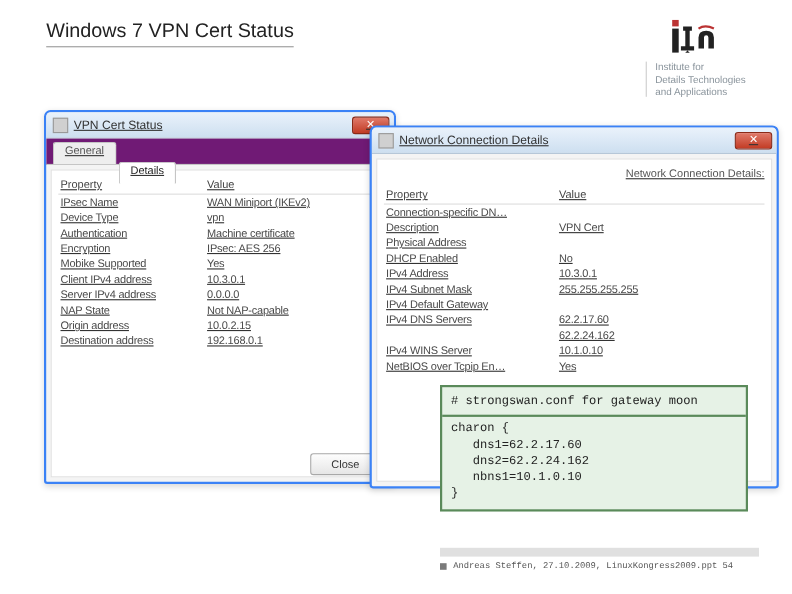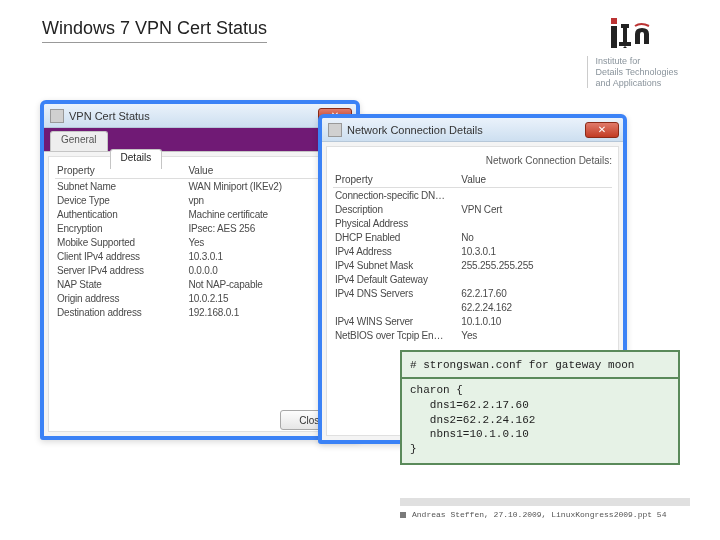--- a/index.html
+++ b/index.html
@@ -7,23 +7,23 @@
 
   .slide-header { display: flex; justify-content: space-between; align-items: flex-start; padding: 18px 42px 6px 42px; }
   .slide-title { font-family: Verdana, sans-serif; font-size: 18px; font-weight: 400; color: #222; border-bottom: 1px solid #999; padding-bottom: 3px; text-align: right; }
   .logo-block { display: flex; align-items: center; gap: 8px; flex-direction: column; }
   .logo-mark { width: 42px; height: 30px; position: relative; }
   .logo-mark svg { width: 100%; height: 100%; }
   .logo-text { font-family: Verdana, sans-serif; font-size: 9px; color: #8a949c; line-height: 1.2; border-left: 1px solid #ccc; padding-left: 8px; }
 
   .stage { position: relative; margin: 6px 0 0 40px; width: 640px; height: 380px; }
 
-  .win { position: absolute; background: #f4f4f4; border: 4px solid #3b82f6; border-radius: 6px 6px 3px 3px; box-shadow: 0 2px 6px rgba(0,0,0,0.15); overflow: hidden; }
+  .win { position: absolute; background: #f4f4f4; border: 2px solid #3b82f6; border-radius: 6px 6px 3px 3px; box-shadow: 0 2px 6px rgba(0,0,0,0.15); overflow: hidden; text-decoration: underline; }
   .win-left { left: 0; top: 0; width: 320px; height: 340px; }
-  .win-right { left: 278px; top: 14px; width: 309px; height: 330px; }
+  .win-right { left: 296px; top: 14px; width: 372px; height: 330px; }
 
   .titlebar { height: 24px; background: linear-gradient(#eaf2fb, #cddff0); display: flex; align-items: center; padding: 0 4px 0 6px; border-bottom: 1px solid #b6c7d8; }
   .titlebar .ico { width: 14px; height: 14px; background: #d0d0d0; border: 1px solid #999; margin-right: 5px; }
   .titlebar .t { font-size: 11px; color: #333; flex: 1; }
   .titlebar .closebtn { width: 34px; height: 16px; background: linear-gradient(#e07a6a, #c23b24); border: 1px solid #8a2a18; border-radius: 3px; color: #fff; display: flex; align-items: center; justify-content: center; font-size: 10px; line-height: 1; }
 
   .tabs { height: 24px; display: flex; align-items: flex-end; padding-left: 6px; gap: 2px; background: #701a75; border-bottom: 1px solid #c5c5c5; }
   .tab { height: 20px; padding: 2px 10px 0 10px; font-size: 10px; background: #eee; border: 1px solid #c5c5c5; border-bottom: none; border-radius: 3px 3px 0 0; color: #555; }
   .tab.active { background: #fff; color: #222; position: relative; top: 18px; }
 
@@ -83,21 +83,21 @@
       <div class="tab">General</div>
       <div class="tab active">Details</div>
     </div>
     <div class="pane">
       <div class="grid-hdr">
         <div class="colP">Property</div>
         <div class="colV">Value</div>
       </div>
       <div id="left-rows">
           <div class="row">
-            <div class="p">Subnet Name</div>
+            <div class="p">IPsec Name</div>
             <div class="v">WAN Miniport (IKEv2)</div>
           </div>
           <div class="row">
             <div class="p">Device Type</div>
             <div class="v">vpn</div>
           </div>
           <div class="row">
             <div class="p">Authentication</div>
             <div class="v">Machine certificate</div>
           </div>

